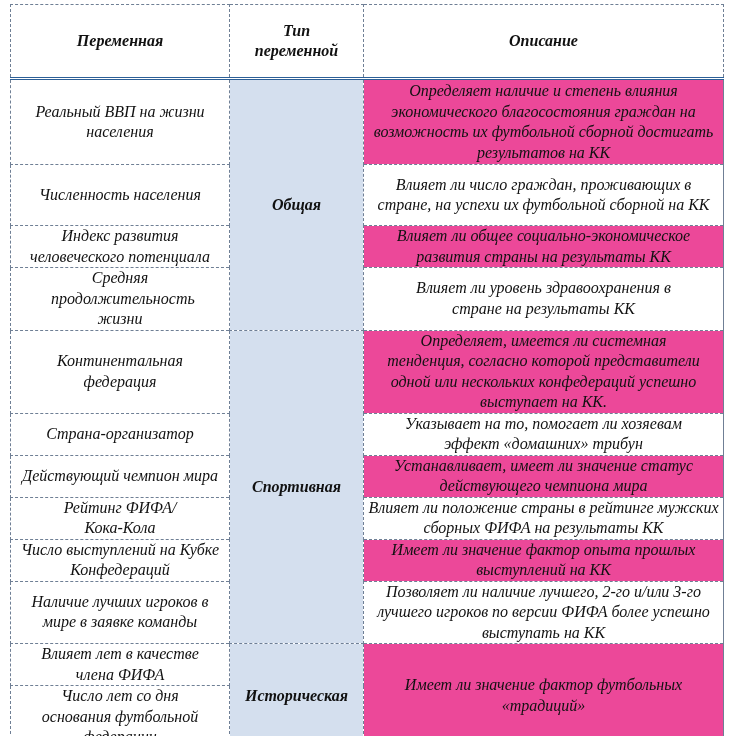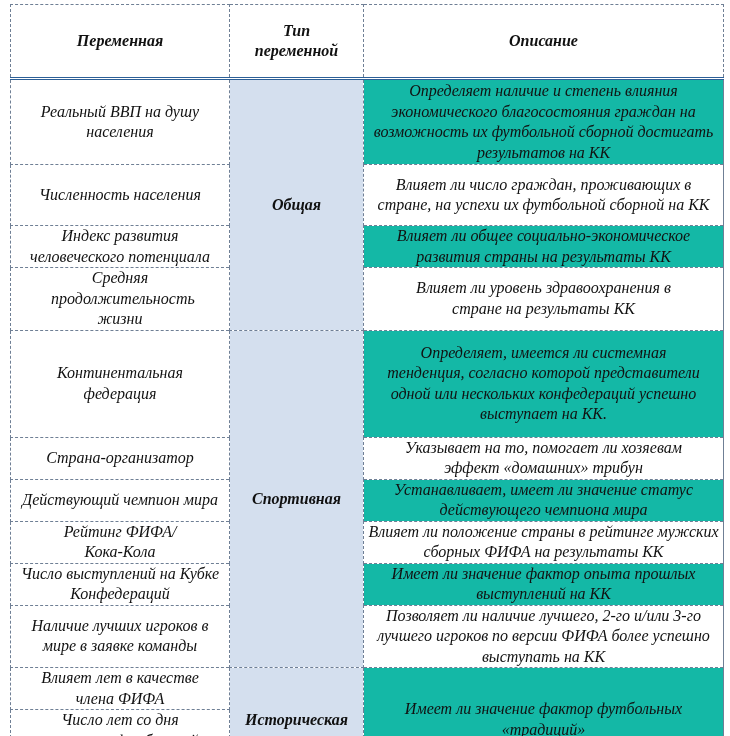--- a/index.html
+++ b/index.html
@@ -14,21 +14,21 @@
   .t col.c3 { width: 360px; }
   .t td, .t th {
     border: 1px dashed #6f7f95;
     text-align: center; vertical-align: middle;
     padding: 0 4px; overflow: hidden;
   }
   .t th { font-weight: bold; height: 40px; padding: 0; }
   .t thead tr { border-bottom: 3px double #2c5f97; }
   .t thead th { border-bottom: 3px double #2c5f97; }
   .type { background: #d4dfee; font-weight: bold; border-left: 1px solid #3f6aa0; margin-left: 40px; }
-  .shade { background: #14b8a6; }
+  .shade { background: #ec4899; }
   .t td.c3cell { border-right: 1px solid #6f7f95; }
   .foot td { font-weight: bold; height: 20px; line-height: 20px; border-radius: 7px; }
 </style>
 </head>
 <body>
 
 <table class="t">
   <colgroup>
       <col class="c1">
       <col class="c2">
@@ -39,41 +39,41 @@
       <th>Переменная</th>
       <th>
           <div style="width:100px;margin:16px auto;line-height:20px;">Тип переменной</div>
         </th>
       <th>Описание</th>
     </tr>
   </thead>
   <tbody>
 
     <tr style="height:86px">
-      <td>Реальный ВВП на душу населения</td>
+      <td>Реальный ВВП на жизни населения</td>
       <td class="type" rowspan="4">Общая</td>
       <td class="shade c3cell">Определяет наличие и степень влияния экономического благосостояния граждан на возможность их футбольной сборной достигать результатов на КК</td>
     </tr>
     <tr style="height:61px">
       <td>Численность населения</td>
       <td class="c3cell">Влияет ли число граждан, проживающих в стране, на успехи их футбольной сборной на КК</td>
     </tr>
     <tr style="height:42px">
       <td>Индекс развития человеческого потенциала</td>
       <td class="shade c3cell">Влияет ли общее социально-экономическое развития страны на результаты КК</td>
     </tr>
     <tr style="height:61px">
       <td style="padding:0 40px">Средняя продолжительность жизни</td>
       <td class="c3cell" style="padding:0 34px">Влияет ли уровень здравоохранения в стране на результаты КК</td>
     </tr>
 
     <tr style="height:83px">
       <td style="padding:4px 30px">Континентальная федерация</td>
       <td class="type" rowspan="6">Спортивная</td>
-      <td class="shade c3cell" style="padding:12px 20px">Определяет, имеется ли системная тенденция, согласно которой представители одной или нескольких конфедераций успешно выступает на КК.</td>
+      <td class="shade c3cell" style="padding:0 20px">Определяет, имеется ли системная тенденция, согласно которой представители одной или нескольких конфедераций успешно выступает на КК.</td>
     </tr>
     <tr style="height:40px">
       <td>Страна-организатор</td>
       <td class="c3cell" style="padding:0 40px">Указывает на то, помогает ли хозяевам эффект «домашних» трибун</td>
     </tr>
     <tr style="height:41px">
       <td>Действующий чемпион мира</td>
       <td class="shade c3cell">Устанавливает, имеет ли значение статус действующего чемпиона мира</td>
     </tr>
     <tr style="height:40px">

